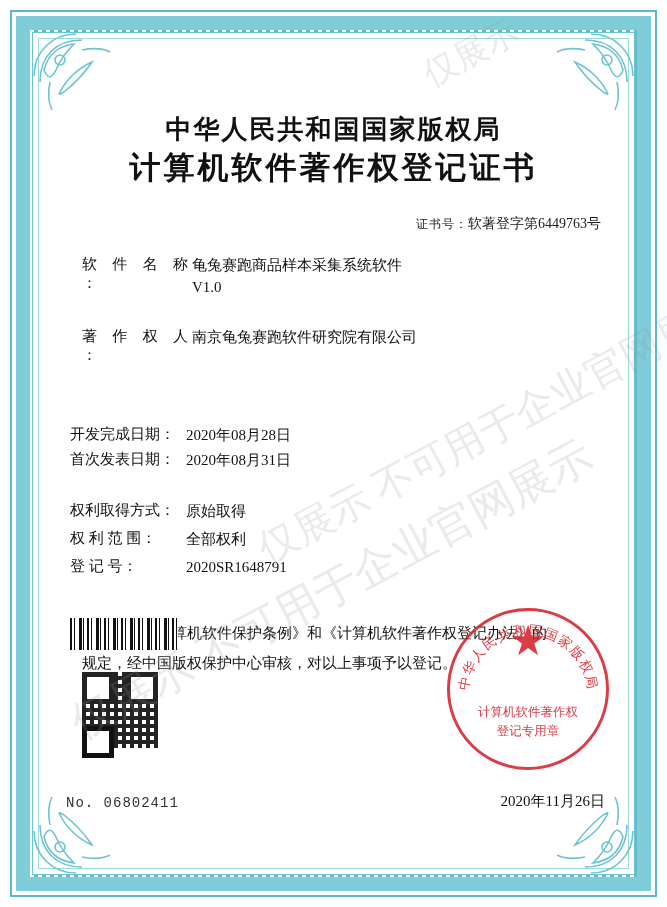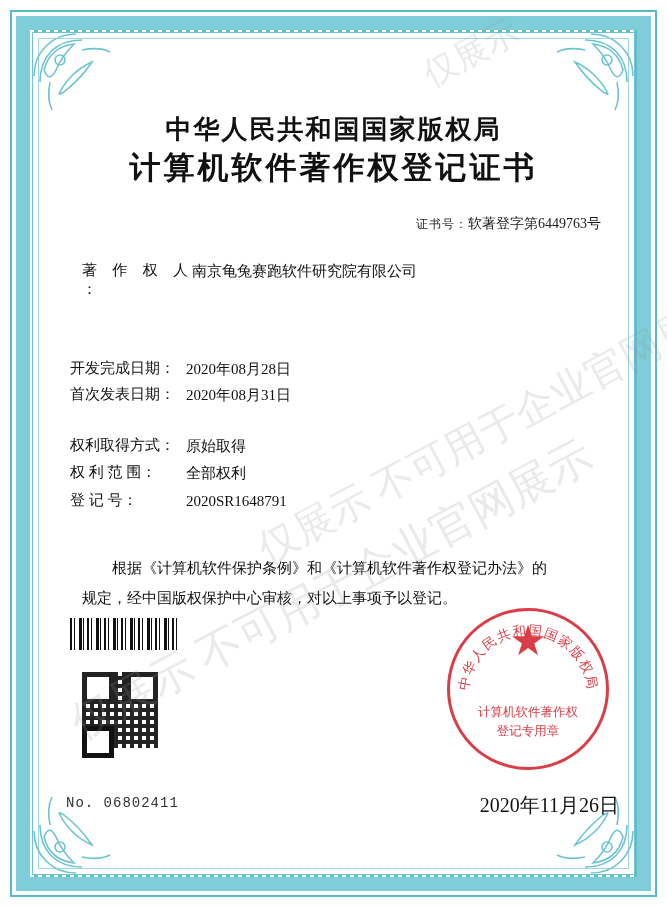--- a/index.html
+++ b/index.html
@@ -232,23 +232,23 @@
     top: 92px;
     width: 156px;
     text-align: center;
     font-size: 12.5px;
     line-height: 1.5;
     color: #d5232c;
   }
 
   .issue-date {
     position: absolute;
-    right: 48px;
+    right: 62px;
     top: 792px;
-    font-size: 20px;
+    font-size: 15px;
     color: #111;
   }
 
   
   .watermark {
     position: absolute;
     left: 0; top: 0;
     width: 667px; height: 907px;
     pointer-events: none;
     overflow: hidden;
@@ -330,20 +330,27 @@
 
   <div class="content">
 
     <div class="title-main">中华人民共和国国家版权局</div>
     <div class="title-sub">计算机软件著作权登记证书</div>
 
     <div class="cert-no">
       <span class="label">证书号：</span><span class="value">软著登字第6449763号</span>
     </div>
 
+    <div class="field">
+      <div class="fl"><span class="spread">软件名称</span>：</div>
+      <div class="fv">
+        <div>龟兔赛跑商品样本采集系统软件</div>
+        <div>V1.0</div>
+      </div>
+    </div>
 
     <div class="field" style="margin-top:28px;justify-content:space-between;">
       <div class="fl"><span class="spread">著作权人</span>：</div>
       <div class="fv">南京龟兔赛跑软件研究院有限公司</div>
     </div>
 
     <div class="block-gap"></div>
 
     <div class="field" style="margin-top:44px;">
       <div class="fl" style="flex:0 0 126px;width:126px;padding-left:10px;font-family:Liberation Serif, serif;">开发完成日期：</div>

